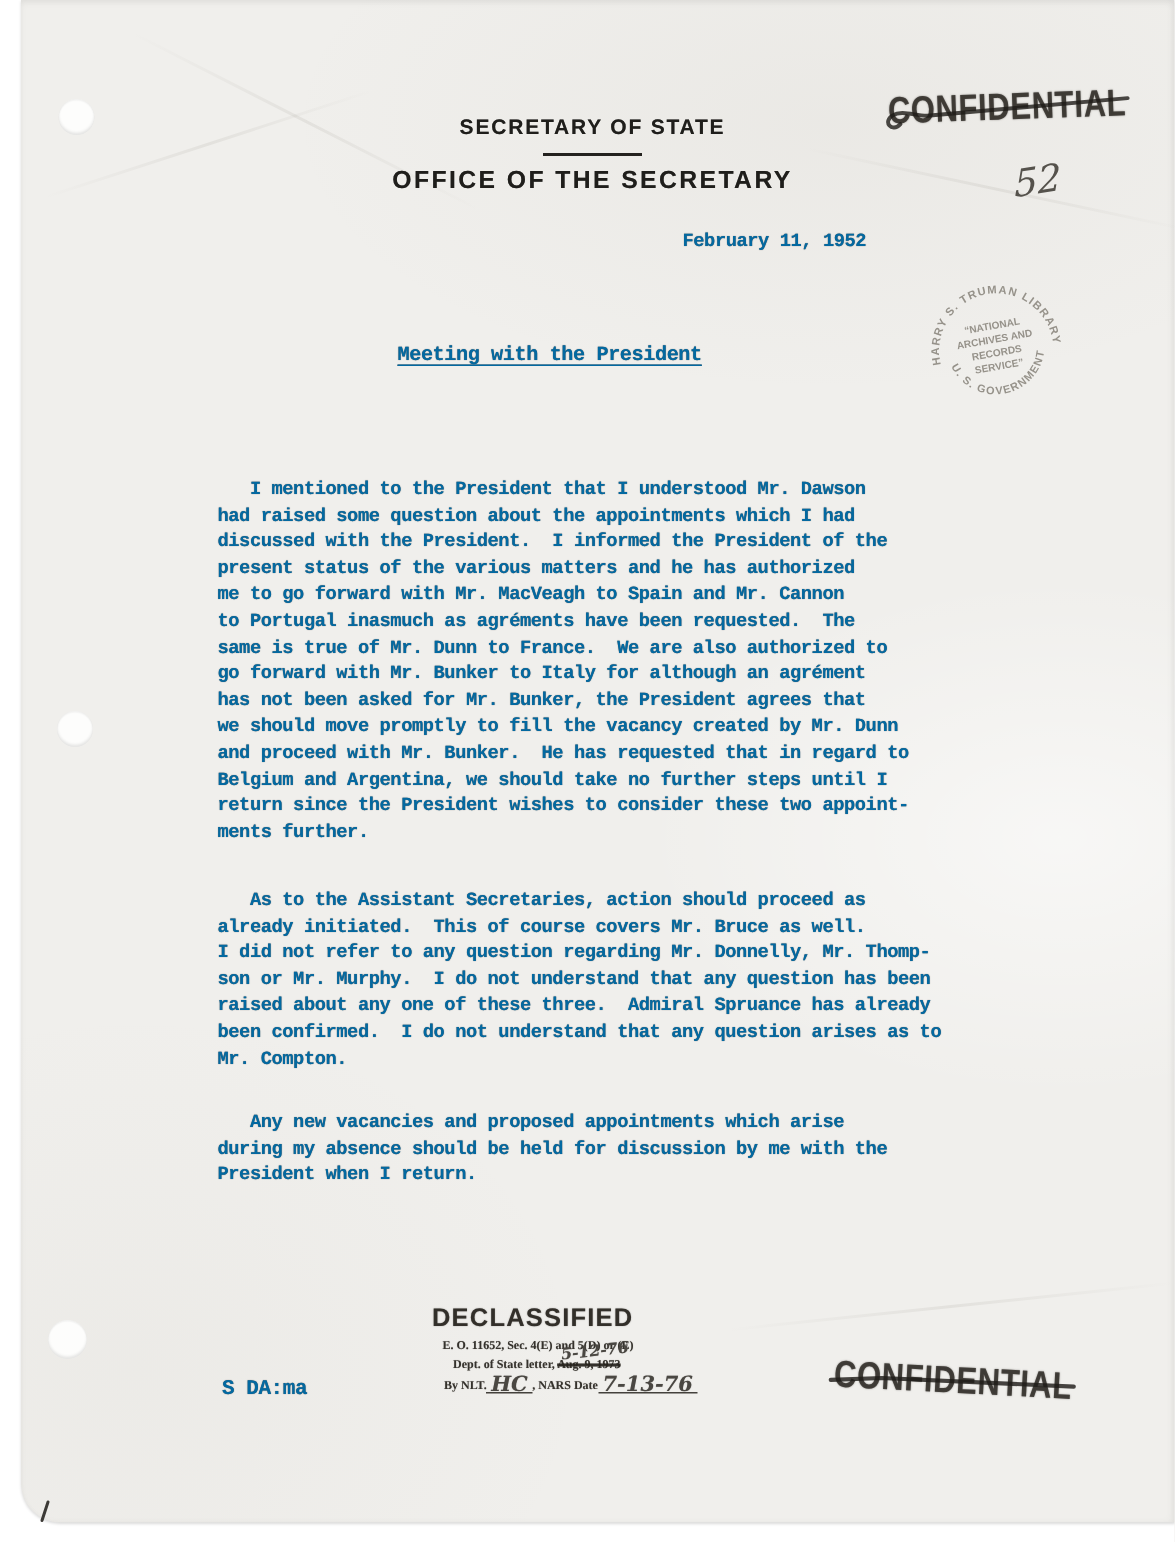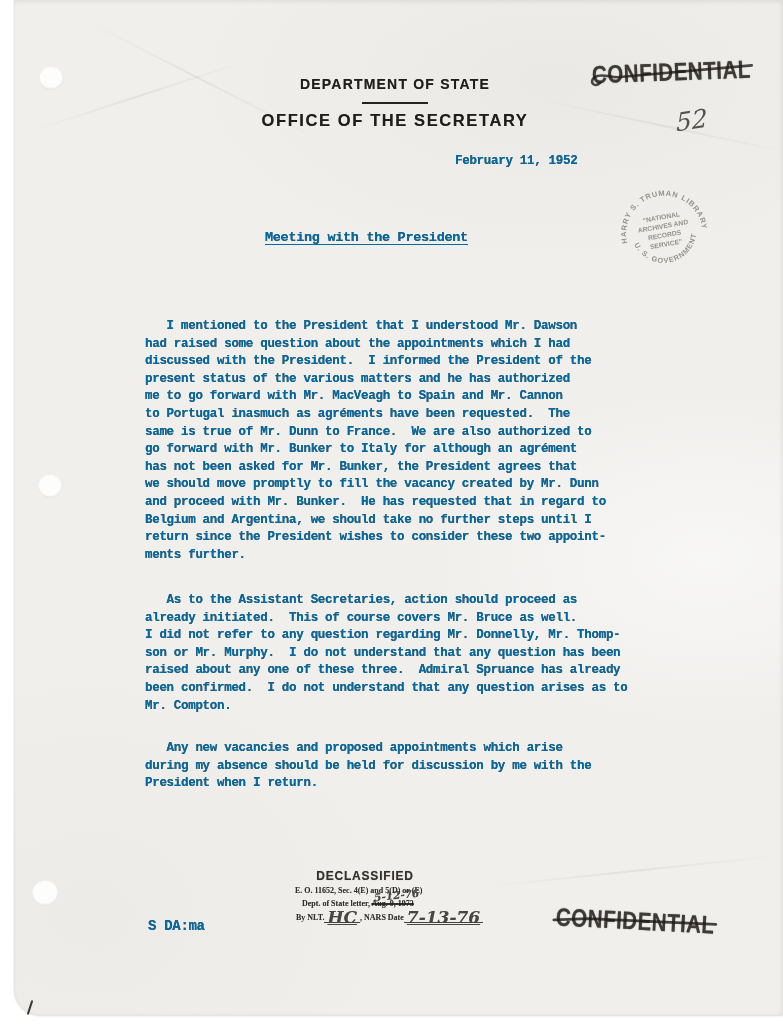--- a/index.html
+++ b/index.html
@@ -42,31 +42,31 @@
   .strike-svg{position:absolute;left:-6px;top:0;width:170px;height:34px;overflow:visible;}
   
   .hand{font-family:"DejaVu Serif",serif;font-style:italic;color:#4a4742;}
   .hand-52{position:absolute;left:676px;top:106px;font-size:25px;transform:rotate(-9deg) skewX(-8deg);
            color:#55524c;}
   
   .arch-stamp{position:absolute;left:610px;top:182px;width:108px;height:100px;transform:rotate(-10deg);opacity:0.88;}
   
   .declass{position:absolute;left:288px;top:869px;width:154px;color:rgba(38,34,29,0.88);
            font-family:"Liberation Serif",serif;}
-  .declass .d-title{font-family:"Liberation Sans",sans-serif;font-weight:700;font-size:12px;
-                    letter-spacing:0.8px;text-align:center;text-shadow:0 0 0.8px rgba(38,34,29,0.5);}
+  .declass .d-title{font-family:"Liberation Sans",sans-serif;font-weight:700;font-size:17px;
+                    letter-spacing:0.8px;text-align:left;text-shadow:0 0 0.8px rgba(38,34,29,0.5);}
   .declass .d-line{font-size:8px;font-weight:700;margin-top:4px;white-space:nowrap;
                    text-shadow:0 0 0.6px rgba(38,34,29,0.4);}
   .d-auth{padding-left:7px;margin-top:3px !important;}
   .d-letter{padding-left:14px;position:relative;}
   .struck{text-decoration:line-through;text-decoration-thickness:1.5px;}
   .hw-over{position:absolute;top:-10px;left:86px;font-size:10.5px;transform:rotate(-6deg);}
   .d-by{padding-left:8px;display:flex;align-items:flex-end;}
   .hw-slot{display:inline-block;border-bottom:1.2px solid rgba(38,34,29,0.85);text-align:center;
-           font-size:17px;line-height:9px;padding:0 3px;transform:translateY(1px);text-decoration:underline;}
+           font-size:14px;line-height:9px;padding:0 3px;transform:translateY(1px);}
   
   .hole{position:absolute;border-radius:50%;background:#fdfdfc;
         box-shadow:inset 0 -1.5px 2px rgba(0,0,0,0.10), inset 0 1px 1px rgba(0,0,0,0.05);}
   .hole-top{left:39px;top:66px;width:24px;height:24px;}
   .hole-mid{left:38px;top:474px;width:24px;height:24px;}
   .hole-bot{left:32px;top:880px;width:26px;height:26px;}
   .pen-mark{position:absolute;left:29px;top:1000px;width:2px;height:15px;background:#3c3a36;
             transform:rotate(18deg);border-radius:1px;}
   .stamp-text{fill:#8a867d;font-family:"Liberation Sans",sans-serif;font-weight:700;}
 </style>
@@ -75,21 +75,21 @@
 
 <div class="page">
   <div class="paper">
 
     <div class="crease" style="left:10px;top:95px;width:230px;transform:rotate(-18deg);"></div>
     <div class="crease" style="left:60px;top:80px;width:260px;transform:rotate(27deg);"></div>
     <div class="crease" style="left:520px;top:125px;width:260px;transform:rotate(12deg);"></div>
     <div class="crease" style="left:470px;top:870px;width:300px;transform:rotate(-6deg);"></div>
   </div>
 
-  <div class="letterhead lh1">DEPARTMENT OF STATE</div>
+  <div class="letterhead lh1">SECRETARY OF STATE</div>
   <div class="lh-div"></div>
   <div class="letterhead lh2">OFFICE OF THE SECRETARY</div>
 
   <div class="typewriter date-line">February 11, 1952</div>
 
   <div class="conf conf-top">
     <span class="conf-inner">CONFIDENTIAL</span>
     <svg class="strike-svg" viewBox="0 0 170 34">
       <path d="M14 22 C 8 28, 2 20, 9 16 C 16 12, 26 18, 34 17 L 166 10" fill="none" stroke="rgba(30,28,24,0.8)" stroke-width="2.6" stroke-linecap="round"></path>
     </svg>

